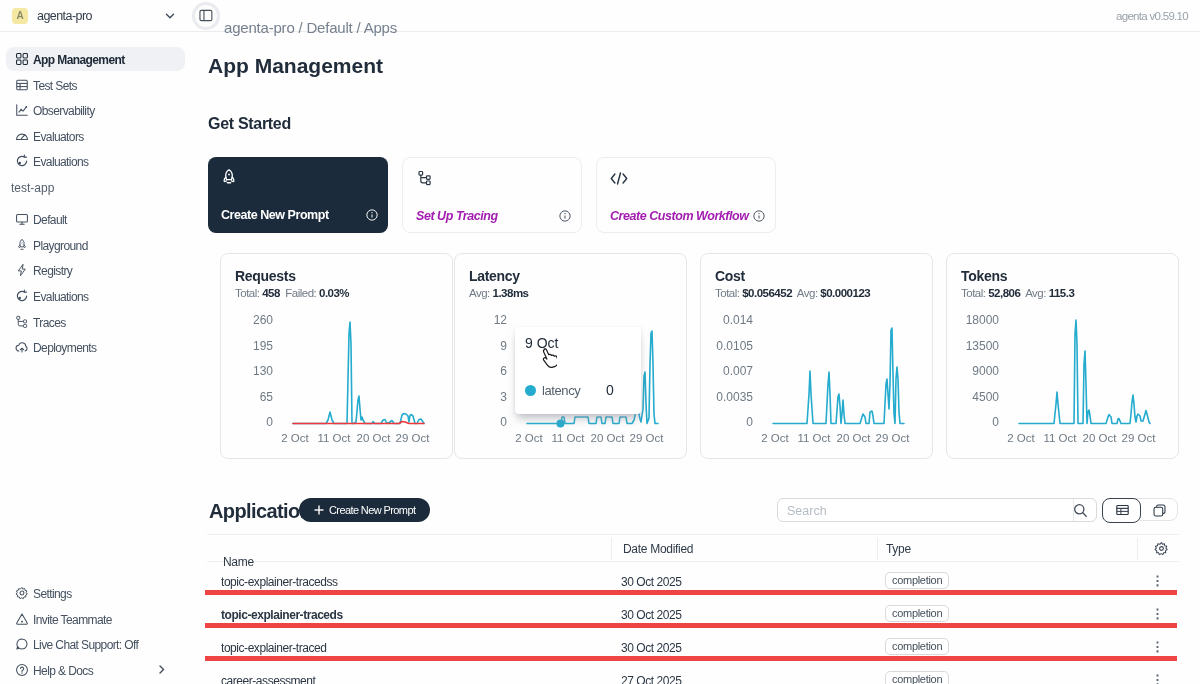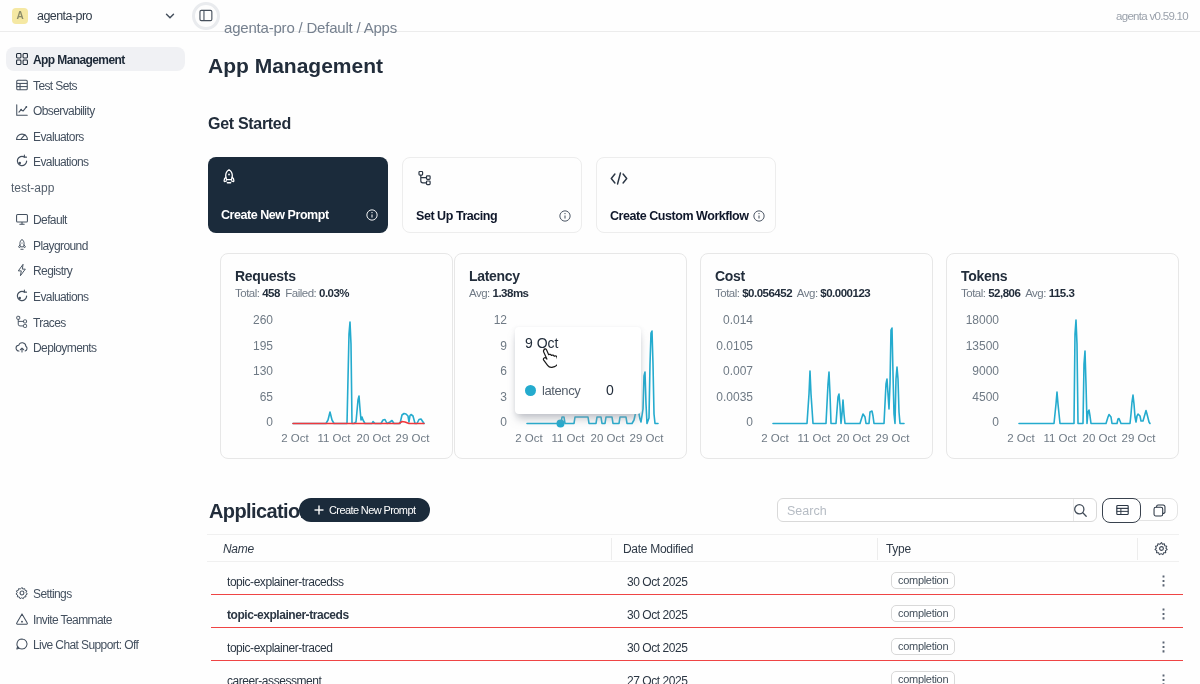--- a/index.html
+++ b/index.html
@@ -24,21 +24,21 @@
 .navitem.active { background:#f0f1f4; color:#1c2836; font-weight:bold; }
 .navlabel { position:absolute; left:11px; font-size:12px; color:#55606d; }
 
 
 .h1 { position:absolute; left:208px; top:54px; font-size:21px; font-weight:bold; color:#222d3b; letter-spacing:0; }
 .h2 { position:absolute; left:208px; top:115px; font-size:16px; font-weight:bold; color:#222d3b; letter-spacing:-0.3px; }
 
 
 .gcard { position:absolute; top:157px; width:180px; height:76px; border-radius:8px; }
 .gcard.dark { background:#1b2b3b; color:#fff; }
-.gcard.lite { background:#fefefe; border:1px solid #ededed; color:#0f172a; }
+.gcard.lite { background:#fefefe; border:1px solid #ededed; color:#a21caf;font-style:italic; }
 .gcard .gicon { position:absolute; left:13px; top:10px; }
 .gcard .gtx { position:absolute; left:13px; top:51px; font-size:12.5px; letter-spacing:-0.45px; font-weight:bold; white-space:nowrap; }
 .gcard .ginfo { position:absolute; right:10px; top:52px; }
 
 
 .ccard { position:absolute; top:253px; width:233px; height:206px; border:1px solid #e7e7e7; border-radius:8px; background:#fefefe; }
 .ccard .ct { position:absolute; left:14px; top:14px; font-size:14px; letter-spacing:-0.3px; font-weight:bold; color:#222d3b; }
 .ccard .cs { position:absolute; left:14px; top:33px; font-size:11.5px; letter-spacing:-0.5px; color:#707a86; }
 .ccard .cs b { color:#222d3b; }
 .ccard svg.plot { position:absolute; left:0; top:0; }
@@ -47,21 +47,21 @@
 .apph { position:absolute; left:209px; top:500px; font-size:20px; letter-spacing:-0.6px; font-weight:bold; color:#222d3b; }
 .newbtn { position:absolute; left:299px; top:498px; width:131px; height:24px; background:#1b2b3b; border-radius:12px; color:#fff; font-size:12px; }
 .newbtn span { position:absolute; left:30px; top:6px; white-space:nowrap; font-size:11px; letter-spacing:-0.6px; }
 .search { position:absolute; left:777px; top:498px; width:320px; height:24px; border:1px solid #d9d9d9; border-radius:6px; background:#fff; }
 .search .ph { position:absolute; left:9px; top:5px; font-size:12.5px; color:#b6bcc4; }
 .seg { position:absolute; left:1102px; top:498px; width:76px; height:23px; border:1px solid #e4e4e4; border-radius:8px; background:#fff; }
 .seg .cell1 { position:absolute; left:-1px; top:-1px; width:39px; height:25px; border:1.5px solid #39424e; border-radius:8px; background:#fff; }
 
 
 .thead { position:absolute; left:207px; top:534px; width:972px; height:28px; border-top:1px solid #f0f0f0; border-bottom:1px solid #f0f0f0; font-size:12px; letter-spacing:-0.3px; font-weight:500; color:#2f3a47; }
-.trow { position:absolute; left:211px; width:972px; height:33px; border-bottom:1px solid #ef4444; font-size:12px; letter-spacing:-0.45px; color:#2b3643; }
+.trow { position:absolute; left:205px; width:972px; height:33px; border-bottom:5px solid #ef4444; font-size:12px; letter-spacing:-0.45px; color:#2b3643; }
 .tag { display:inline-block; border:1px solid #d9d9d9; border-radius:5px; background:#fff; font-size:11px; letter-spacing:-0.3px; color:#44505c; padding:1.5px 6px; }
 .dots { position:absolute; left:946px; top:11px; color:#5b6573; font-size:13px; letter-spacing:0; font-weight:bold; }
 </style>
 </head>
 <body>
 
 <div class="hdr">
   <div class="avatar">A</div>
   <div class="wsname">agenta-pro</div>
   <svg class="chev" width="12" height="12" viewBox="0 0 12 12">
@@ -179,20 +179,31 @@
         <path d="M8 2.2 14 12.6 a0.9 0.9 0 0 1 -.8 1.4 H2.8 a0.9 0.9 0 0 1 -.8-1.4 z" stroke="#44505f" stroke-width="1.2" fill="none" stroke-linejoin="round"></path>
         <circle cx="8" cy="11" r="1.1" fill="#44505f"></circle>
       </svg>
       <span class="tx">Invite Teammate</span>
     </div>
     <div class="navitem" style="top:600px">
       <svg class="ic" width="16" height="16" viewBox="0 0 16 16">
         <path d="M8 2.2 a5.8 5.8 0 1 1 -5 8.8 l-.9 2.6 2.7-.8 A5.8 5.8 0 0 1 8 2.2z" stroke="#44505f" stroke-width="1.2" fill="none" stroke-linejoin="round"></path>
       </svg>
       <span class="tx">Live Chat Support: Off</span>
+    </div>
+    <div class="navitem" style="top:626px">
+      <svg class="ic" width="16" height="16" viewBox="0 0 16 16">
+        <circle cx="8" cy="8" r="6.2" stroke="#44505f" stroke-width="1.2" fill="none"></circle>
+        <path d="M6.3 6.3 a1.8 1.8 0 1 1 2.4 1.9 c-.5.2-.7.5-.7 1v.4" stroke="#44505f" stroke-width="1.2" fill="none" stroke-linecap="round"></path>
+        <circle cx="8" cy="11.4" r="0.8" fill="#44505f"></circle>
+      </svg>
+      <span class="tx">Help &amp; Docs</span>
+      <svg style="position:absolute;right:18px;top:6px;" width="11" height="11" viewBox="0 0 11 11">
+        <path d="M4 2 L7.5 5.5 L4 9" stroke="#44505f" stroke-width="1.4" fill="none" stroke-linecap="round"></path>
+      </svg>
     </div>
   </div>
 
 <div class="h1">App Management</div>
 <div class="h2">Get Started</div>
 
 <div class="gcard dark" style="left:208px;">
   <svg class="gicon" width="16" height="17" viewBox="0 0 16 16" style="top:11px;">
       <path d="M8 1.2 C10.1 2.5 11.3 4.9 11.3 7.3 C11.3 8.7 11 10 10.4 11.1 H5.6 C5 10 4.7 8.7 4.7 7.3 C4.7 4.9 5.9 2.5 8 1.2 Z" stroke="#fff" stroke-width="1.3" fill="none" stroke-linejoin="round"></path>
       <path d="M5.3 8.4 C3.9 9.2 3 10.7 3.1 12.4 C3.15 12.9 3.6 13.2 4.05 13 L6 12.1 M10.7 8.4 C12.1 9.2 13 10.7 12.9 12.4 C12.85 12.9 12.4 13.2 11.95 13 L10 12.1" stroke="#fff" stroke-width="1.3" fill="none" stroke-linejoin="round"></path>
@@ -338,21 +349,21 @@
       <line x1="6" y1="5" x2="6" y2="12.5" stroke="#2b3644" stroke-width="1.2"></line>
     </svg>
   <svg style="position:absolute;left:50px;top:5px;" width="13" height="13" viewBox="0 0 15 15">
       <rect x="1.2" y="3.8" width="10" height="10" rx="2" stroke="#2b3644" stroke-width="1.2" fill="none"></rect>
       <path d="M4.2 3.8 v-1 a1.6 1.6 0 0 1 1.6-1.6 h6 a2 2 0 0 1 2 2 v6 a1.6 1.6 0 0 1 -1.6 1.6 h-1" stroke="#2b3644" stroke-width="1.2" fill="none"></path>
     </svg>
 </div>
 
 <div id="table">
     <div class="thead">
-      <span style="position:absolute;left:16px;top:7px;font-style:italic;">Name</span>
+      <span style="position:absolute;left:16px;top:20px;">Name</span>
       <span style="position:absolute;left:416px;top:7px;">Date Modified</span>
       <span style="position:absolute;left:679px;top:7px;">Type</span>
       <div style="position:absolute;left:404px;top:3px;width:1px;height:22px;background:#ededed;"></div>
       <div style="position:absolute;left:670px;top:3px;width:1px;height:22px;background:#ededed;"></div>
       <div style="position:absolute;left:930px;top:3px;width:1px;height:22px;background:#ededed;"></div>
       <svg style="position:absolute;left:947px;top:6px;" width="15" height="15" viewBox="0 0 16 16">
         <circle cx="8" cy="8" r="2" stroke="#3b4554" stroke-width="1.2" fill="none"></circle>
         <path d="M8 1.6 l1 1.9 2.1-.5 .4 2.1 2.1 .5 -.9 2 1.4 1.6 -1.9 1.1 .3 2.1 -2.2 .1 -.8 2 -1.9-1 -1.9 1 -.8-2 -2.2-.1 .3-2.1 -1.9-1.1 1.4-1.6 -.9-2 2.1-.5 .4-2.1 2.1 .5z" stroke="#3b4554" stroke-width="1.1" fill="none" stroke-linejoin="round"></path>
       </svg>
     </div>

